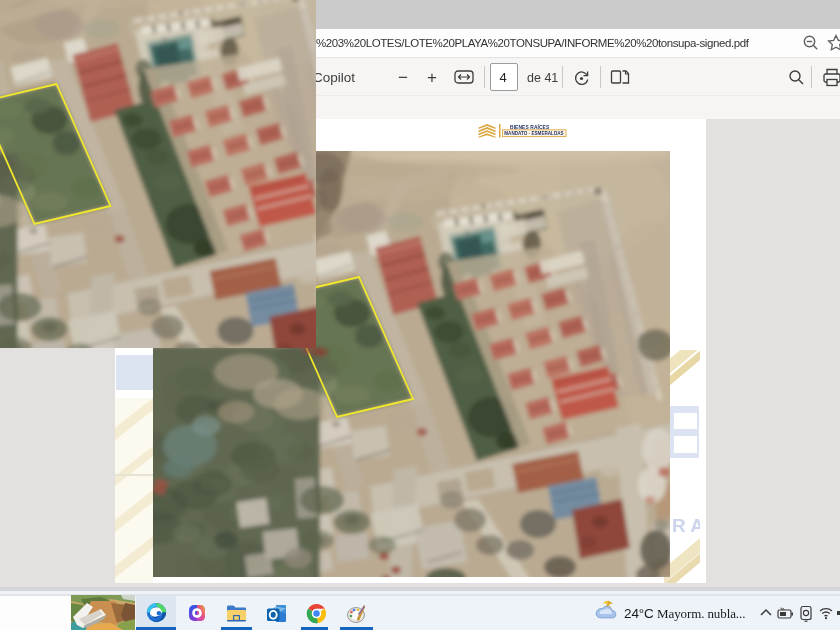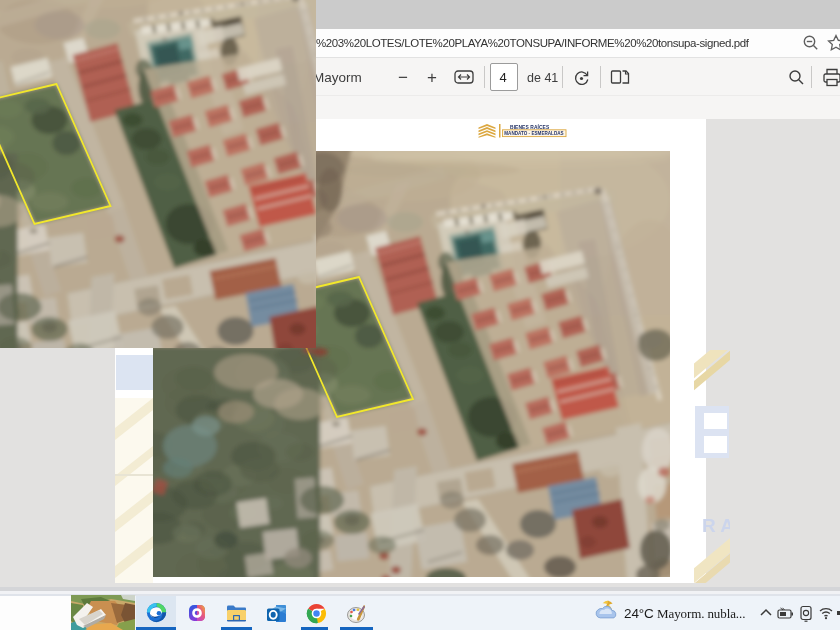--- a/index.html
+++ b/index.html
@@ -20,21 +20,21 @@
   <circle cx="7.5" cy="7.5" r="5.2" fill="none" stroke="#5f5f5f" stroke-width="1.4"></circle>
   <line x1="4.8" y1="7.5" x2="10.2" y2="7.5" stroke="#5f5f5f" stroke-width="1.4"></line>
   <line x1="11.5" y1="11.5" x2="15.2" y2="15.2" stroke="#5f5f5f" stroke-width="1.4"></line>
 </svg>
 <svg class="abs" style="left:827px;top:34px" width="18" height="18" viewBox="0 0 18 18">
   <path d="M9 1.5 L11.3 6.3 L16.5 7 L12.7 10.6 L13.7 15.8 L9 13.3 L4.3 15.8 L5.3 10.6 L1.5 7 L6.7 6.3 Z" fill="none" stroke="#5f5f5f" stroke-width="1.3"></path>
 </svg>
 
 <div class="abs" style="left:0;top:58px;width:840px;height:61px;background:#f6f5f4;border-bottom:1px solid #d5d4d3;"></div>
 <div class="abs" style="left:0;top:95px;width:840px;height:1px;background:#ecebea;"></div>
-<div class="abs" style="left:313px;top:70px;font-size:13.5px;color:#3d3d3d;">Mayorm</div>
+<div class="abs" style="left:313px;top:70px;font-size:13.5px;color:#3d3d3d;">Copilot</div>
 <div class="abs" style="left:398px;top:68px;font-size:17px;color:#3d3d3d;">−</div>
 <div class="abs" style="left:427px;top:68px;font-size:17px;color:#3d3d3d;">+</div>
 <svg class="abs" style="left:454px;top:70px" width="20" height="14" viewBox="0 0 20 14">
   <rect x="1" y="1" width="18" height="12" rx="3" fill="none" stroke="#3d3d3d" stroke-width="1.3"></rect>
   <path d="M5 7 h10 M7 4.5 L4.5 7 L7 9.5 M13 4.5 L15.5 7 L13 9.5" fill="none" stroke="#3d3d3d" stroke-width="1.2"></path>
 </svg>
 <div class="abs" style="left:484px;top:66px;width:1px;height:22px;background:#c9c8c7;"></div>
 <div class="abs" style="left:490px;top:63px;width:26px;height:26px;background:#fff;border:1px solid #9b9b9b;border-radius:2px;"></div>
 <div class="abs" style="left:490px;top:70px;width:26px;text-align:center;font-size:13px;color:#222;">4</div>
 <div class="abs" style="left:527px;top:71px;font-size:12.5px;color:#3d3d3d;">de 41</div>
@@ -81,21 +81,21 @@
 <svg class="abs" style="left:115px;top:398px" width="38" height="185" viewBox="0 0 38 185">
   <rect width="38" height="185" fill="#fcf9ee"></rect>
   <g fill="#f3ecd3">
     <path d="M0 30 L38 0 L38 12 L0 42 Z"></path>
     <path d="M0 78 L38 48 L38 58 L0 88 Z"></path>
     <path d="M0 122 L38 92 L38 104 L0 134 Z"></path>
     <path d="M0 168 L38 138 L38 150 L0 180 Z"></path>
   </g>
   <rect x="0" y="76" width="38" height="2" fill="#e8e4d4"></rect>
 </svg>
-<div class="abs" style="left:694px;top:350px;width:40px;height:233px;overflow:hidden;">
+<div class="abs" style="left:664px;top:350px;width:40px;height:233px;overflow:hidden;">
   <svg width="36" height="233" viewBox="0 0 36 233">
     <g transform="translate(-670,-350)">
       <path d="M660 372 L710 330 L718 338 L668 380 Z" fill="#efe3bd"></path>
       <path d="M664 386 L714 344 L719 349 L669 391 Z" fill="#e7d7a4"></path>
       <rect x="671" y="406" width="34" height="52" fill="#dce3f2"></rect>
       <rect x="680" y="413" width="23" height="16" fill="#ffffff"></rect>
       <rect x="680" y="436" width="23" height="17" fill="#ffffff"></rect>
       <text x="678" y="532" font-family="Liberation Sans" font-weight="bold" font-size="19" fill="#ccd5ec">R A</text>
       <path d="M662 575 L712 533 L720 541 L670 583 Z" fill="#f0e5c2"></path>
       <path d="M666 587 L716 545 L721 550 L671 592 Z" fill="#e9dab0"></path>

